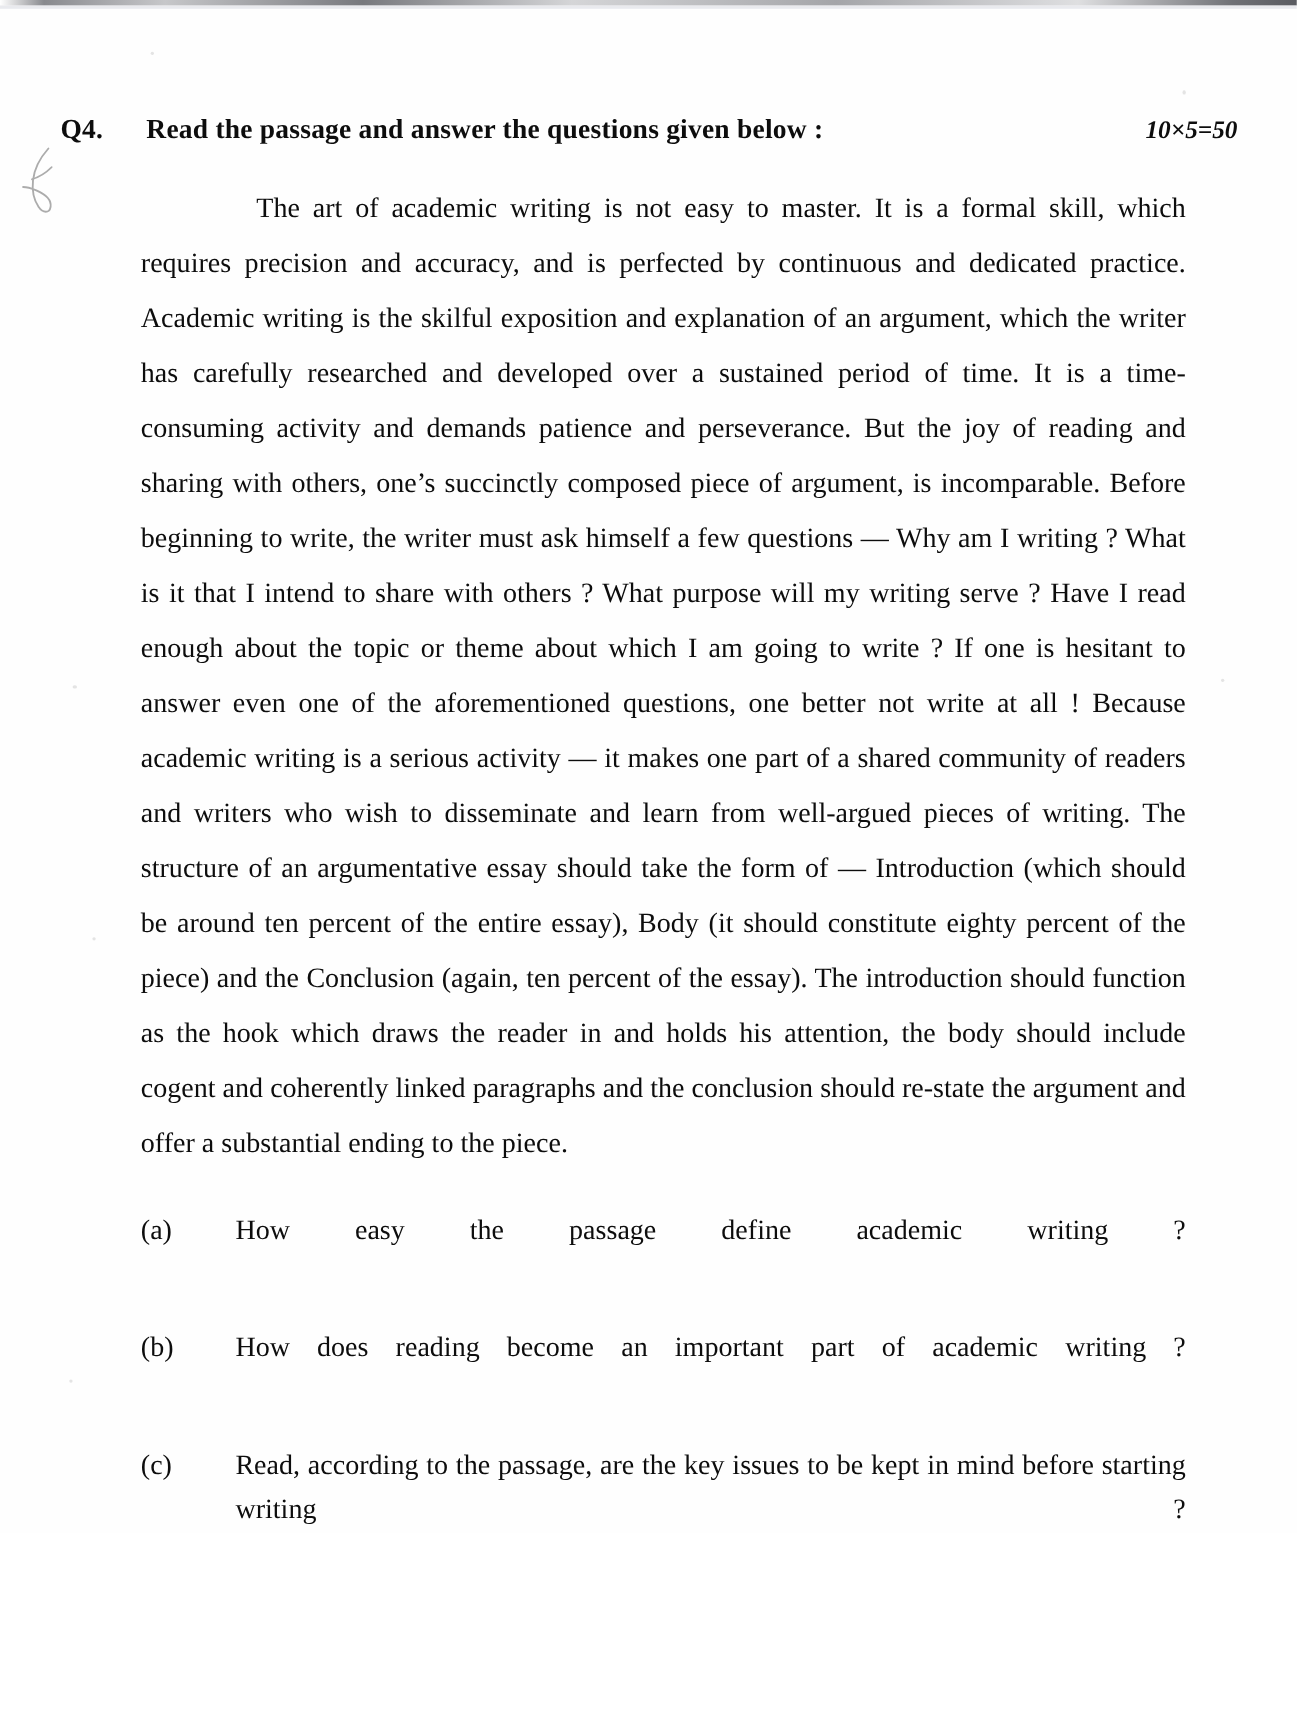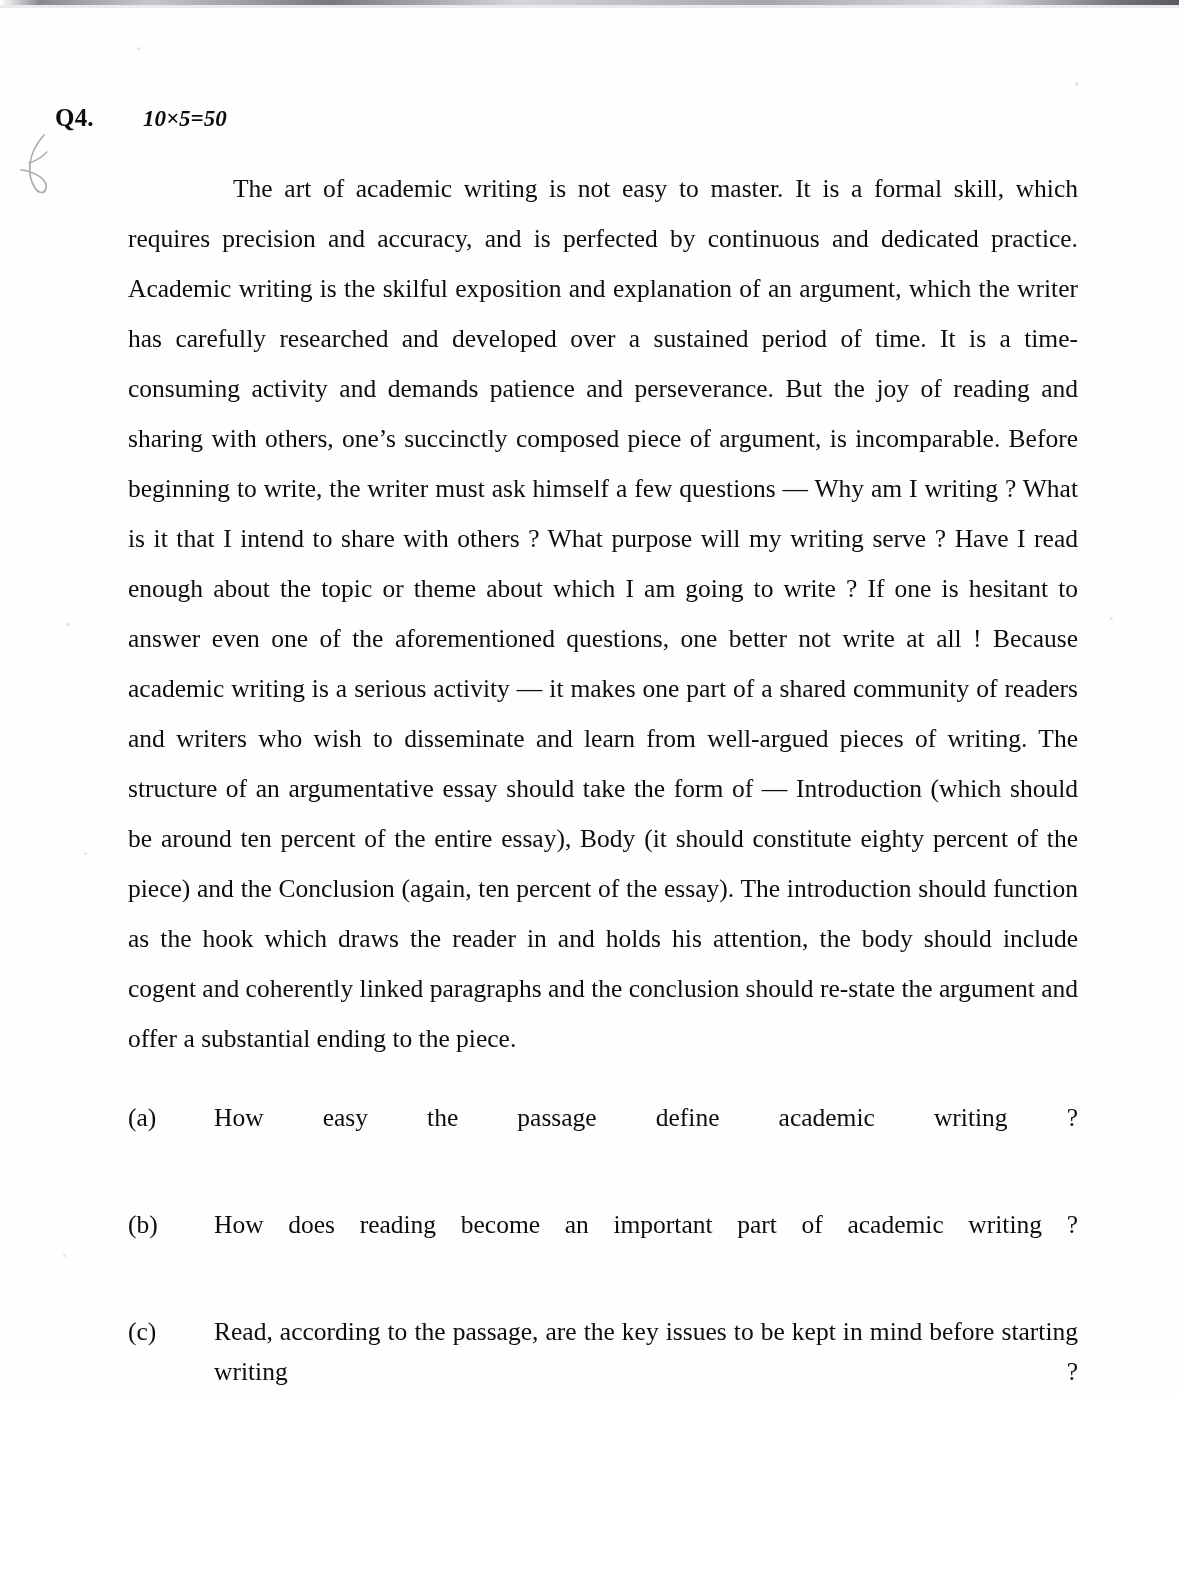--- a/index.html
+++ b/index.html
@@ -188,20 +188,21 @@
   <div class="speck" style="left:150px; top:1527px; width:3px; height:3px;"></div>
   <div class="speck" style="left:600px; top:1510px; width:3px; height:3px;"></div>
 
   <svg class="margin-scribble" viewBox="0 0 46 66">
     <path d="M26 3 C18 12, 13 22, 12 32 C11 41, 13 50, 17 56 C21 62, 27 62, 28 56 C29 49, 22 44, 15 41 C10 39, 6 38, 3 38" fill="none" stroke="#6a6a6a" stroke-width="1.7" stroke-linecap="round"></path>
     <path d="M29 20 C24 25, 18 29, 11 31" fill="none" stroke="#6a6a6a" stroke-width="1.5" stroke-linecap="round"></path>
   </svg>
 
   <div class="q-header">
     <span class="q-number">Q4.</span>
+    <span class="q-heading-text">Read the passage and answer the questions given below :</span>
     <span class="q-marks">10×5=50</span>
   </div>
 
   <div class="passage">The art of academic writing is not easy to master. It is a formal skill, which requires precision and accuracy, and is perfected by continuous and dedicated practice. Academic writing is the skilful exposition and explanation of an argument, which the writer has carefully researched and developed over a sustained period of time. It is a time-consuming activity and demands patience and perseverance. But the joy of reading and sharing with others, one’s succinctly composed piece of argument, is incomparable. Before beginning to write, the writer must ask himself a few questions — Why am I writing ? What is it that I intend to share with others ? What purpose will my writing serve ? Have I read enough about the topic or theme about which I am going to write ? If one is hesitant to answer even one of the aforementioned questions, one better not write at all ! Because academic writing is a serious activity — it makes one part of a shared community of readers and writers who wish to disseminate and learn from well-argued pieces of writing. The structure of an argumentative essay should take the form of — Introduction (which should be around ten percent of the entire essay), Body (it should constitute eighty percent of the piece) and the Conclusion (again, ten percent of the essay). The introduction should function as the hook which draws the reader in and holds his attention, the body should include cogent and coherently linked paragraphs and the conclusion should re-state the argument and offer a substantial ending to the piece.</div>
 
   <div class="subquestions">
 
     <div class="subq">
       <span class="subq-label">(a)</span>
       <span class="subq-text">How easy the passage define academic writing ?</span>

